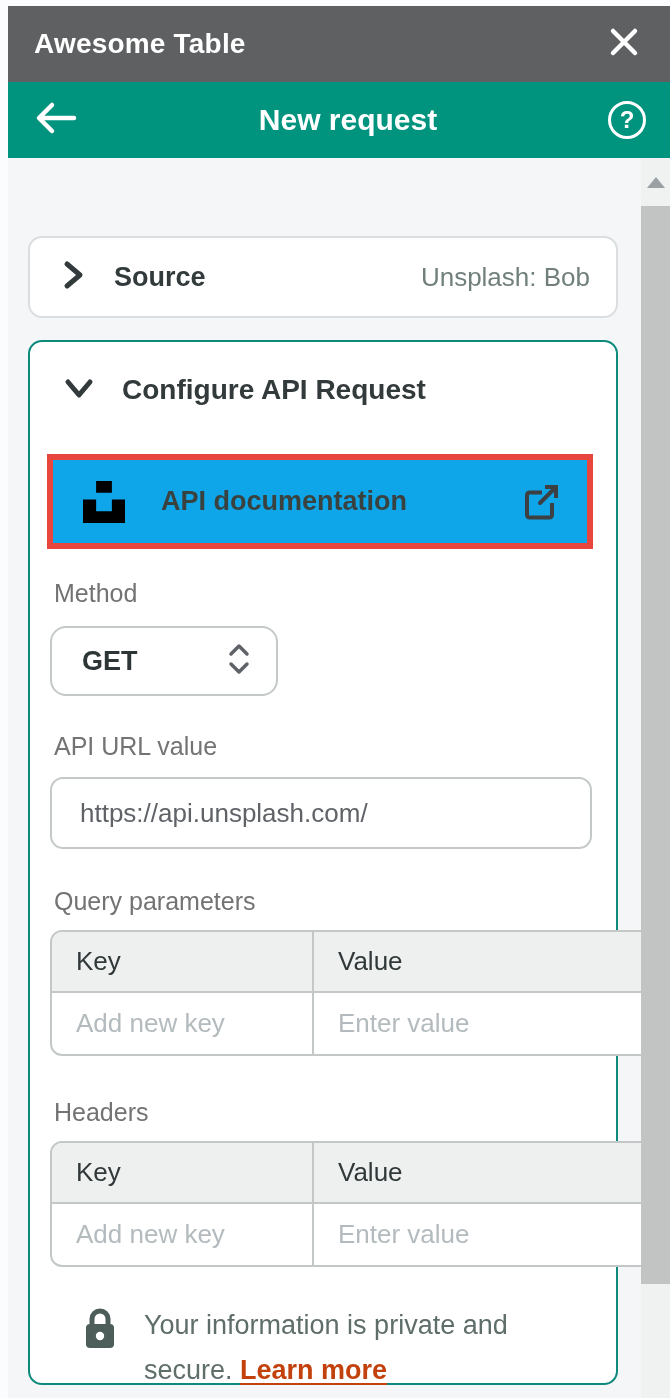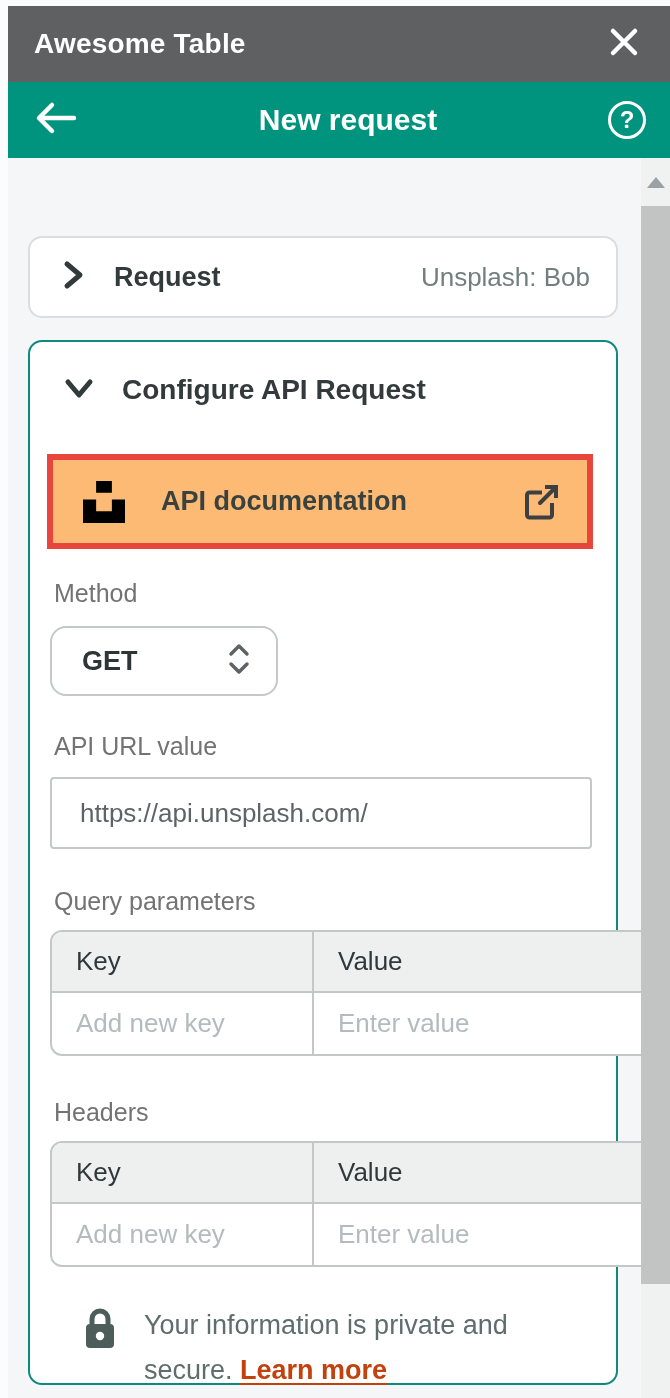--- a/index.html
+++ b/index.html
@@ -53,41 +53,41 @@
   .configure-card {
     margin-top:22px; height:1045px; border:2.5px solid #0e8a7c;
     padding-bottom:20px;
   }
   .sec-head { display:flex; align-items:center; padding:32px 0 0 32px; cursor:pointer; }
   .sec-head .sec-title { font-size:28px; font-weight:bold; color:#333a3b; margin-left:26px; }
 
   
   .doc-highlight {
     margin:48px 0 0 17px; width:546px; height:95px;
-    border:6px solid #e8463d; background:#fdba74;
+    border:6px solid #e8463d; background:#0ea5e9;
     display:flex; align-items:center; cursor:pointer;
   }
   .doc-highlight .doc-label { font-size:27px; font-weight:600; color:#3a423f; margin-left:36px; }
   .doc-highlight .spacer { flex:1; }
   .unsplash-ic { margin-left:30px; display:flex; }
   .ext-ic { margin-right:26px; display:flex; }
 
   .field-label { font-size:25px; color:#737373; margin:30px 0 0 24px; }
 
   .select-box {
     margin:18px 0 0 20px; width:228px; height:70px;
     border:2px solid #c4c9c8; border-radius:16px; background:#fff;
     display:flex; align-items:center; padding:0 24px 0 30px; cursor:pointer;
   }
   .select-box .sel-value { font-size:27px; font-weight:bold; color:#2e3537; }
   .select-box .spacer { flex:1; }
 
   .text-input {
     margin:16px 0 0 20px; width:542px; height:72px; display:block;
-    border:2px solid #c4c9c8; border-radius:4px; background:#fff;
+    border:2px solid #c4c9c8; border-radius:13px; background:#fff;
     font-family:"Liberation Sans","DejaVu Sans",sans-serif;
     font-size:26px; color:#5f6368; padding:0 28px; outline:none;
   }
 
   .kv-table {
     margin:14px 0 0 20px; width:655px;
     border:2px solid #c3c8c7; border-radius:12px; overflow:hidden; background:#fff;
   }
   .kv-row { display:flex; height:61px; }
   .kv-row.head { background:#edf0ef; border-bottom:2px solid #c3c8c7; }
@@ -144,21 +144,21 @@
   </div>
 
   <div class="content">
 
     <div class="card source-card">
       <span>
         <svg width="26" height="34" viewBox="0 0 26 34">
             <path d="M7 6 L20 17 L7 28" stroke="#333a3b" stroke-width="5" fill="none" stroke-linecap="round" stroke-linejoin="round"></path>
           </svg>
       </span>
-      <span class="sec-title">Request</span>
+      <span class="sec-title">Source</span>
       <span class="spacer"></span>
       <span class="source-value">Unsplash: Bob</span>
     </div>
 
     <div class="card configure-card">
 
       <div class="sec-head">
         <span>
           <svg width="34" height="26" viewBox="0 0 34 26">
               <path d="M6 7 L17 20 L28 7" stroke="#333a3b" stroke-width="5" fill="none" stroke-linecap="round" stroke-linejoin="round"></path>

